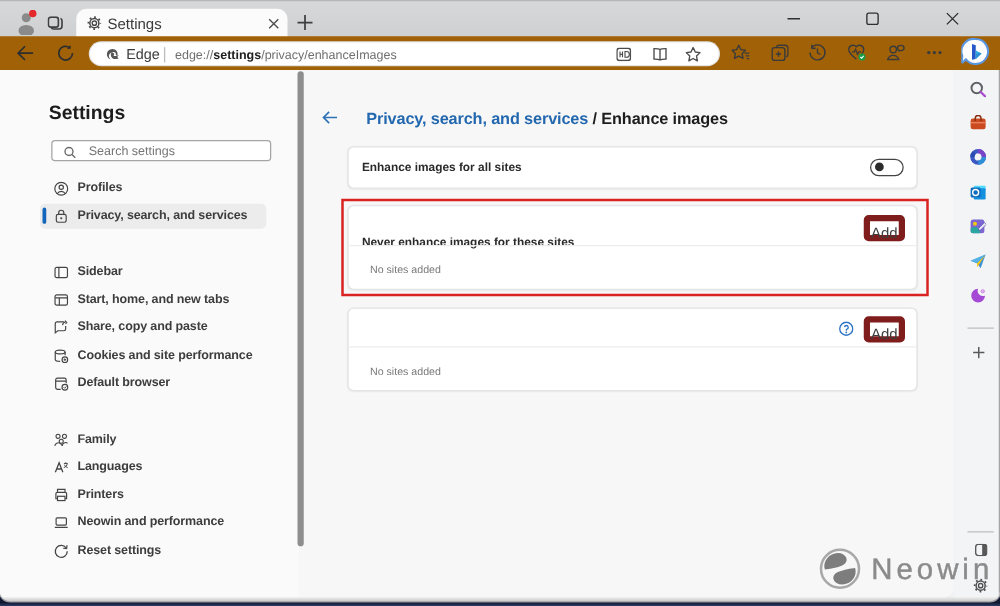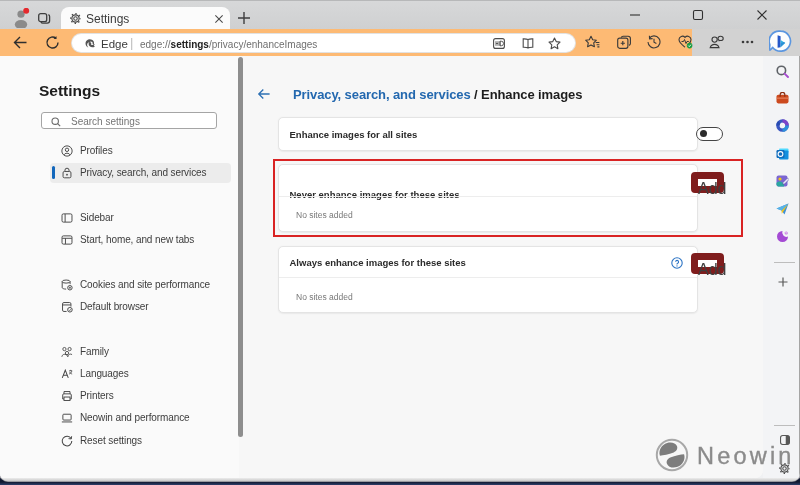--- a/index.html
+++ b/index.html
@@ -2,21 +2,21 @@
 <html><head>
 <meta charset="utf-8">
 <style>
   * { margin:0; padding:0; box-sizing:border-box; }
   html,body { width:800px; height:485px; overflow:hidden; }
   body { font-family:"Liberation Sans", sans-serif; background:linear-gradient(#101830 0px, #101830 482px, #2e3f6a 485px); position:relative; }
   .abs { position:absolute; }
   
   #win { position:absolute; left:0; top:0; width:800px; height:481px; background:#d2d2d2; border-radius:0 0 8px 8px; overflow:hidden; box-shadow:0 0 0 1px #9a9aa0; }
   #tabbar { position:absolute; left:0; top:0; width:800px; height:29px; background:linear-gradient(#d7d8d9, #cfd0d1); border-top:1px solid #b7b8b9; }
-  #toolbar { position:absolute; left:0; top:29px; width:692px; height:27px; background:#fdba74; }
+  #toolbar { position:absolute; left:0; top:29px; width:800px; height:27px; background:#a16207; }
   #content { position:absolute; left:0; top:56px; width:800px; height:422px; background:#f0f1f3; }
   #webarea { position:absolute; left:0; top:0; width:763px; height:422px; background:#f7f7f7; border-radius:0 0 8px 0; overflow:hidden; }
   #rail { position:absolute; left:763px; top:0; width:37px; height:422px; background:#f3f4f6; }
   #bottomstrip { position:absolute; left:0; top:478px; width:800px; height:3px; background:linear-gradient(#ececec, #c9c9c9); }
 
   
   #tab { position:absolute; left:61px; top:6px; width:169px; height:23px; background:#fbfbfb; border-radius:8px 8px 0 0; }
   #tab .title { position:absolute; left:25px; top:5px; font-size:12px; color:#3b3b3b; }
   .tabclose { position:absolute; right:6px; top:6.5px; width:10px; height:10px; }
   #newtab { position:absolute; left:237px; top:10px; width:14px; height:14px; }
@@ -26,33 +26,33 @@
   
   #addrbar { position:absolute; left:72px; top:5px; width:503px; height:18px; background:#ffffff; border-radius:9px; box-shadow:0 0 0 1px #e2e2e2; }
   .url { position:absolute; left:68px; top:4.5px; font-size:10px; color:#6f6f6f; white-space:nowrap; }
   .url b { color:#202020; font-weight:bold; }
 
   
   #sidenav { position:absolute; left:0; top:0; width:239px; height:422px; background:#fafafa; }
   #sidenav h1 { font-family:"Liberation Sans", sans-serif; position:absolute; left:39px; top:26px; font-size:15.5px; font-weight:bold; color:#1c1c1c; }
   #searchbox { position:absolute; left:41px; top:56px; width:176px; height:17px; background:#fff; border:1px solid #a5a5a5; border-radius:3px; }
   #searchbox span { position:absolute; left:29px; top:3px; font-size:10px; color:#757575; }
-  .navrow { position:absolute; left:50px; width:181px; height:20px; }
+  .navrow { position:absolute; left:32px; width:181px; height:20px;font-weight:bold; }
   .navrow .ico { position:absolute; left:11px; top:4.5px; width:12px; height:12px; }
   .navrow .lbl { position:absolute; left:30px; top:4.5px; font-size:10px; letter-spacing:-0.1px; color:#3d3d3d; white-space:nowrap; }
   .navrow.sel { background:#ececec; border-radius:4px; }
   .navrow.sel .selbar { position:absolute; left:2px; top:3.5px; width:2.5px; height:13px; background:#1166bb; border-radius:2px; }
   #scrollthumb { position:absolute; left:238px; top:1px; width:4.5px; height:380px; background:#8e8e8e; border-radius:2.5px; }
 
   
   #main { position:absolute; left:245px; top:0; width:518px; height:422px; background:#f7f7f7; }
-  .card { position:absolute; left:33px; width:420px; background:#ffffff; border:1px solid #e4e4e4; border-radius:5px; box-shadow:0 0.5px 1.5px rgba(0,0,0,0.06);padding-left:35px; }
+  .card { position:absolute; left:33px; width:456px; background:#ffffff; border:1px solid #e4e4e4; border-radius:5px; box-shadow:0 0.5px 1.5px rgba(0,0,0,0.06);padding-left:35px; }
   .cardtitle { position:absolute; left:10.5px; font-size:9.5px; font-weight:bold; color:#2a2a2a; letter-spacing:0; white-space:nowrap; }
   .nosites { position:absolute; left:17px; font-size:8.5px; color:#787878; }
-  .addbtn { position:absolute; width:33px; height:21px; background:#fff; border:7px solid #7f1d1d; border-radius:4px; font-size:16px; color:#3f3f3f; text-align:center; line-height:19px; }
+  .addbtn { position:absolute; width:33px; height:21px; background:#fff; border:5px solid #7f1d1d; border-radius:4px; font-size:12px; color:#3f3f3f; text-align:center; line-height:19px; }
   .divline { position:absolute; left:0; width:100%; height:1px; background:#ededed; }
   #redbox { position:absolute; left:28px; top:103px; width:470px; height:77.5px; border:2.6px solid #d92323; }
   #crumb { position:absolute; left:32px; top:31px; font-size:13px; font-weight:bold; letter-spacing:-0.1px; white-space:nowrap;padding-left:16px; }
   #crumb .blue { color:#2368af; }
   #crumb .dark { color:#1d1d1d; }
 </style>
 </head>
 <body>
 <div id="win">
   <div id="tabbar">
@@ -205,20 +205,27 @@
             </svg>
           <div class="lbl">Sidebar</div>
         </div>
         <div class="navrow" style="top:173.5px;">
           <svg class="ico" viewBox="0 0 14 14">
               <rect x="1.2" y="2.2" width="11.6" height="9.6" rx="1.6" fill="none" stroke="#444" stroke-width="1.1"></rect>
               <path d="M1.4 5 H12.6 M5.2 5 V11.6" stroke="#444" stroke-width="1.1"></path>
             </svg>
           <div class="lbl">Start, home, and new tabs</div>
         </div>
+        <div class="navrow" style="top:195.8px;">
+          <svg class="ico" viewBox="0 0 14 14">
+              <path d="M9.5 1.8 H3 a1.6 1.6 0 0 0 -1.6 1.6 V12 l2.4 -2 h5.7 a1.6 1.6 0 0 0 1.6 -1.6 V5.5" fill="none" stroke="#444" stroke-width="1.1"></path>
+              <path d="M8.2 4.8 c0.2 -1.8 1.4 -3 3.2 -3.2 l-1 -1 M11 1.2 l1.2 1.2 -1.2 1.2" fill="none" stroke="#444" stroke-width="1"></path>
+            </svg>
+          <div class="lbl">Share, copy and paste</div>
+        </div>
         <div class="navrow" style="top:218.1px;">
           <svg class="ico" viewBox="0 0 14 14">
               <ellipse cx="6" cy="3" rx="4.6" ry="1.8" fill="none" stroke="#444" stroke-width="1.1"></ellipse>
               <path d="M1.4 3 V10 c0 1 2 1.8 4.6 1.8 M10.6 3 V6" fill="none" stroke="#444" stroke-width="1.1"></path>
               <circle cx="10.4" cy="10.2" r="2.6" fill="none" stroke="#444" stroke-width="1.1"></circle>
               <path d="M10.4 9 v2.4 M9.2 10.2 h2.4" stroke="#444" stroke-width="0.9"></path>
             </svg>
           <div class="lbl">Cookies and site performance</div>
         </div>
         <div class="navrow" style="top:240.4px;">
@@ -282,21 +289,20 @@
           </div>
         </div>
         <div id="redbox"></div>
         <div class="card" id="card2" style="top:107.5px; height:68px;">
           <div class="cardtitle" style="top:24px;">Never enhance images for these sites</div>
           <div class="addbtn" style="left:412px; top:7px;">Add</div>
           <div class="divline" style="top:31px;"></div>
           <div class="nosites" style="top:45.5px;">No sites added</div>
         </div>
         <div class="card" id="card3" style="top:190px; height:67px;">
-          <div class="cardtitle" style="top:10px;">Always enhance images for these sites</div>
           <svg class="abs" style="left:392px; top:10px;" width="12" height="12" viewBox="0 0 12 12">
             <circle cx="6" cy="6" r="5.2" fill="none" stroke="#2d74c4" stroke-width="1.1"></circle>
             <path d="M4.6 4.7 a1.5 1.5 0 1 1 2 1.6 q-0.6 0.25 -0.6 0.9 v0.3" fill="none" stroke="#2d74c4" stroke-width="1.05"></path>
             <circle cx="6" cy="8.9" r="0.7" fill="#2d74c4"></circle>
           </svg>
           <div class="addbtn" style="left:412px; top:6px;">Add</div>
           <div class="divline" style="top:30px;"></div>
           <div class="nosites" style="top:44.5px;">No sites added</div>
         </div>
       </div>

